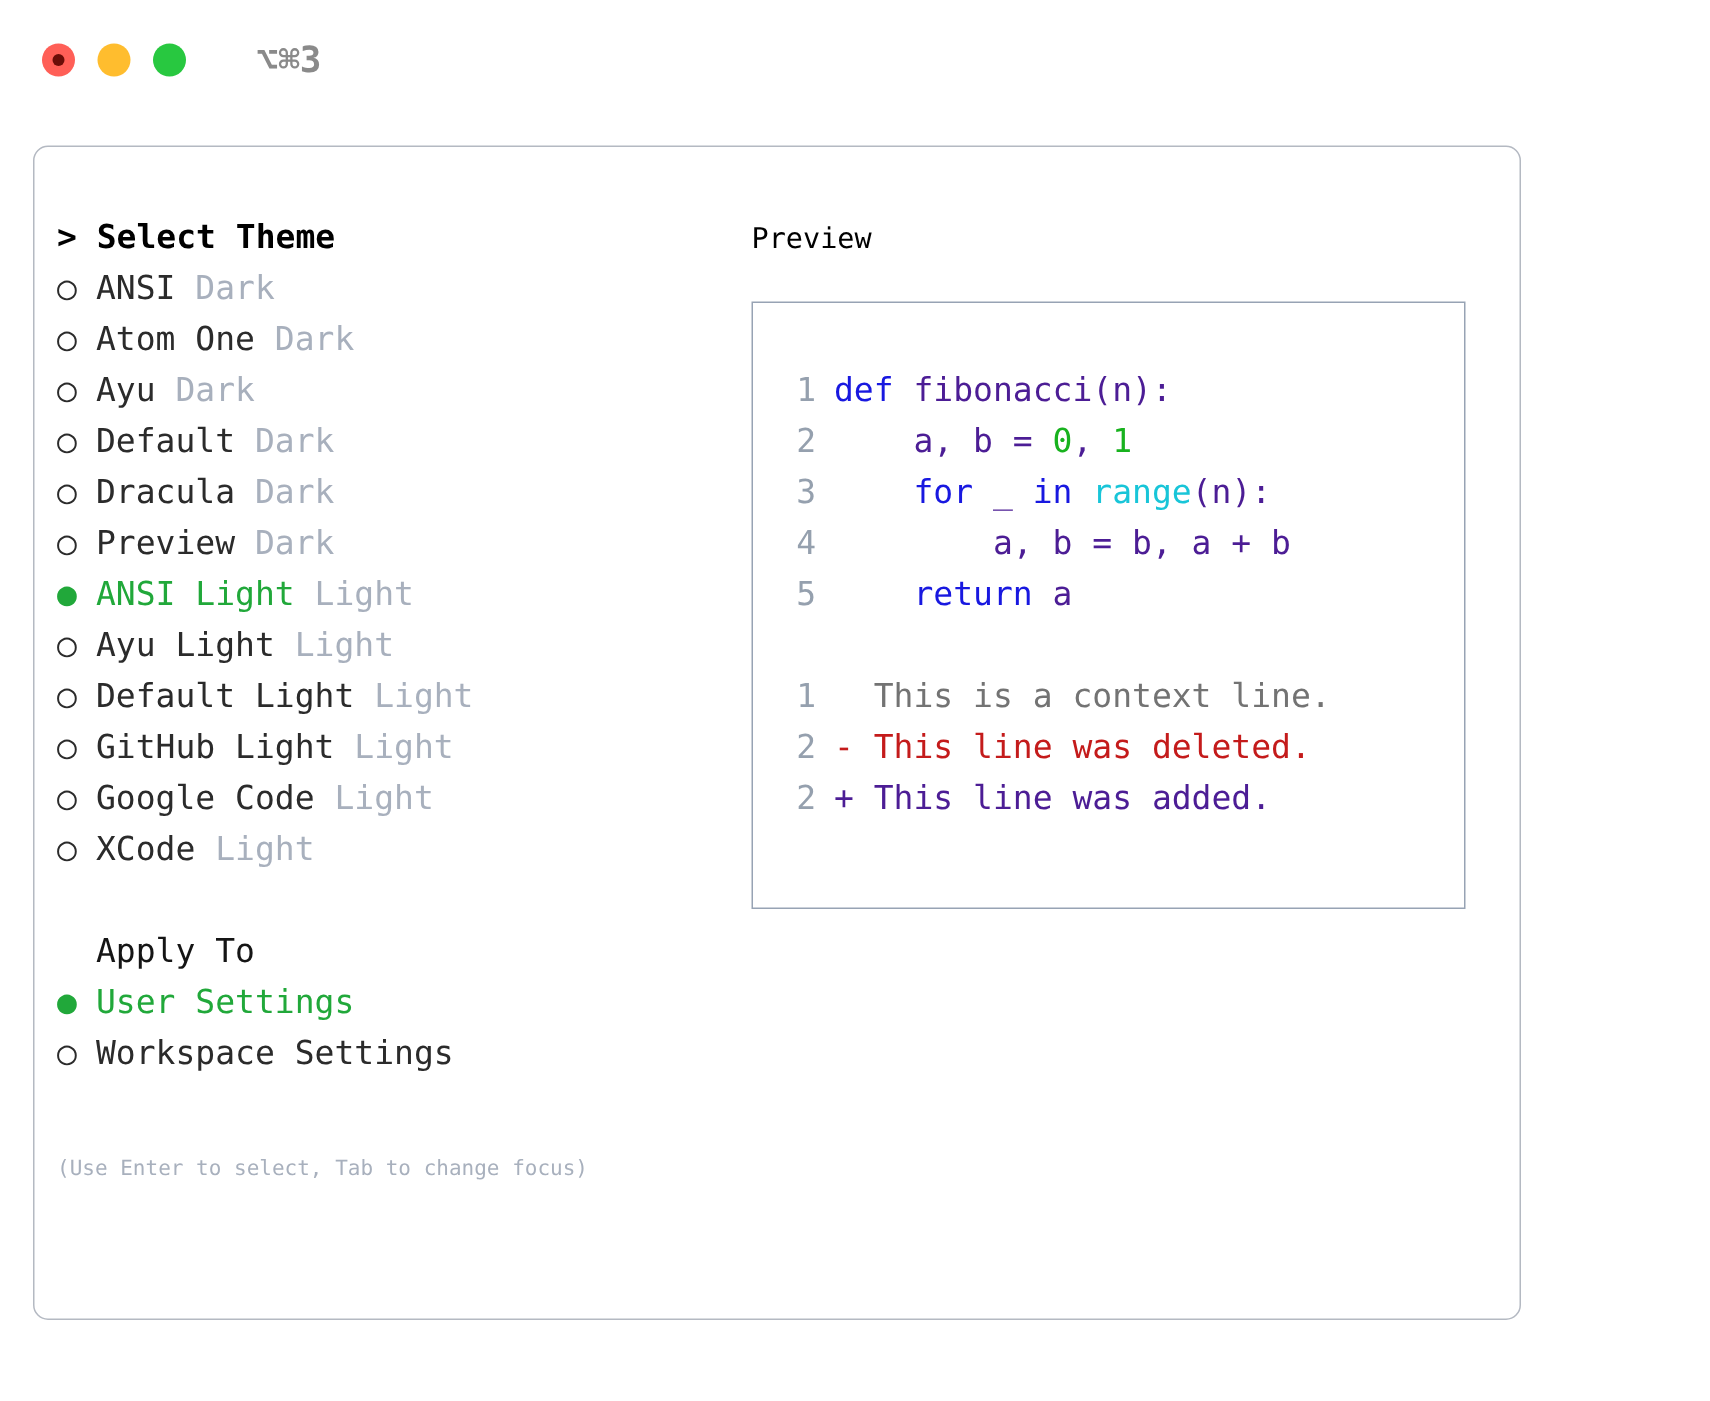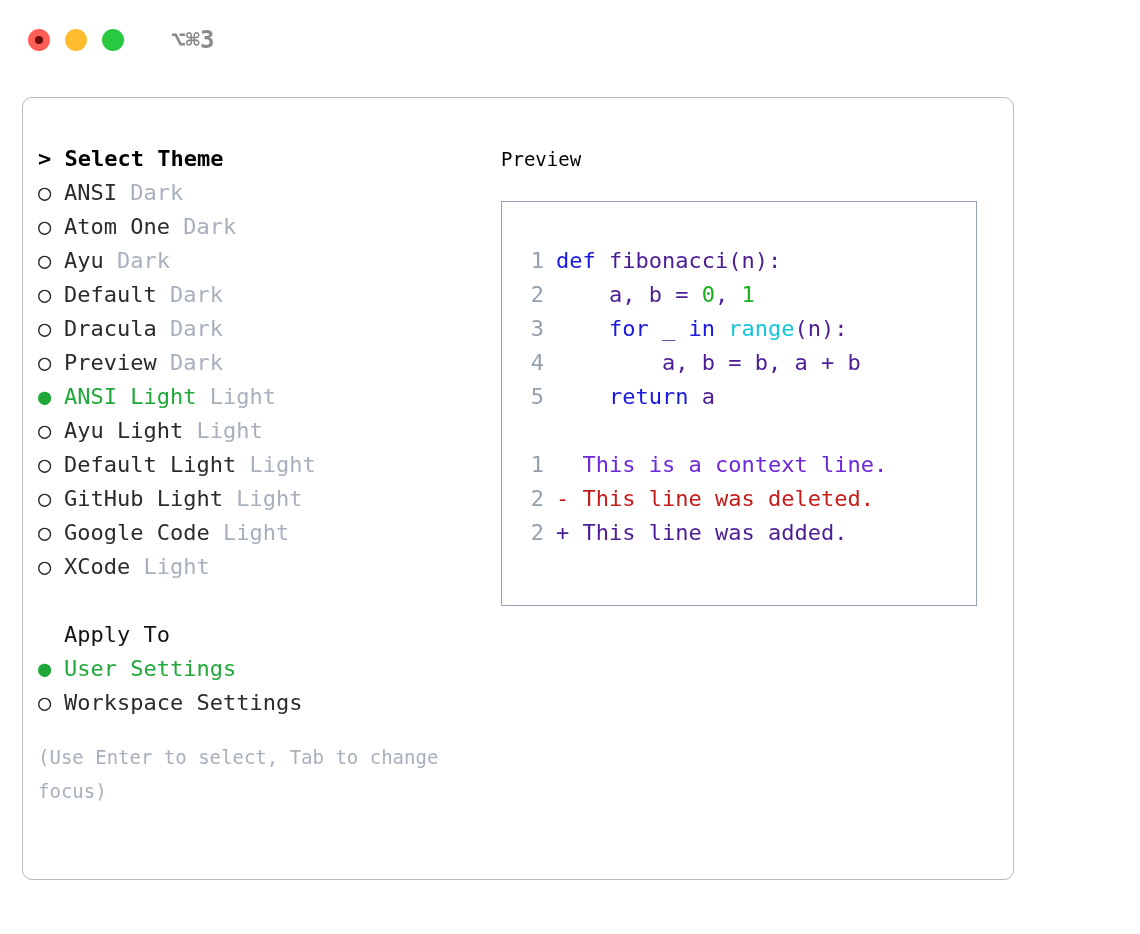--- a/index.html
+++ b/index.html
@@ -123,22 +123,22 @@
 
   .apply-heading {
     padding-left: 26px;
     font-size: 22px;
     line-height: 34px;
     color: #151515;
     white-space: pre;
   }
 
   .hint {
-    margin-top: 20px;
-    font-size: 19px;
+    margin-top: 42px;
+    font-size: 14px;
     line-height: 34px;
     color: #a8b0bd;
     width: 420px;
     white-space: normal;
   }
 
   
   .right-col {
     position: absolute;
     left: 478px;
@@ -183,21 +183,21 @@
   .code-text { white-space: pre; }
 
   
   .tok-kw   { color: #1818e0; }
   .tok-fn   { color: #18c5d8; }
   .tok-num  { color: #18b21e; }
   .tok-pl   { color: #4c1d95; }
 
   
   .diff-block { margin-top: 34px; }
-  .d-ctx { color: #6d28d9; }
+  .d-ctx { color: #737373; }
   .d-del { color: #c41b1b; }
   .d-add { color: #4c1d95; }
 </style>
 </head>
 <body>
 
 <div class="titlebar">
   <div class="traffic-lights">
     <span class="dot dot-red"></span>
     <span class="dot dot-yellow"></span>

